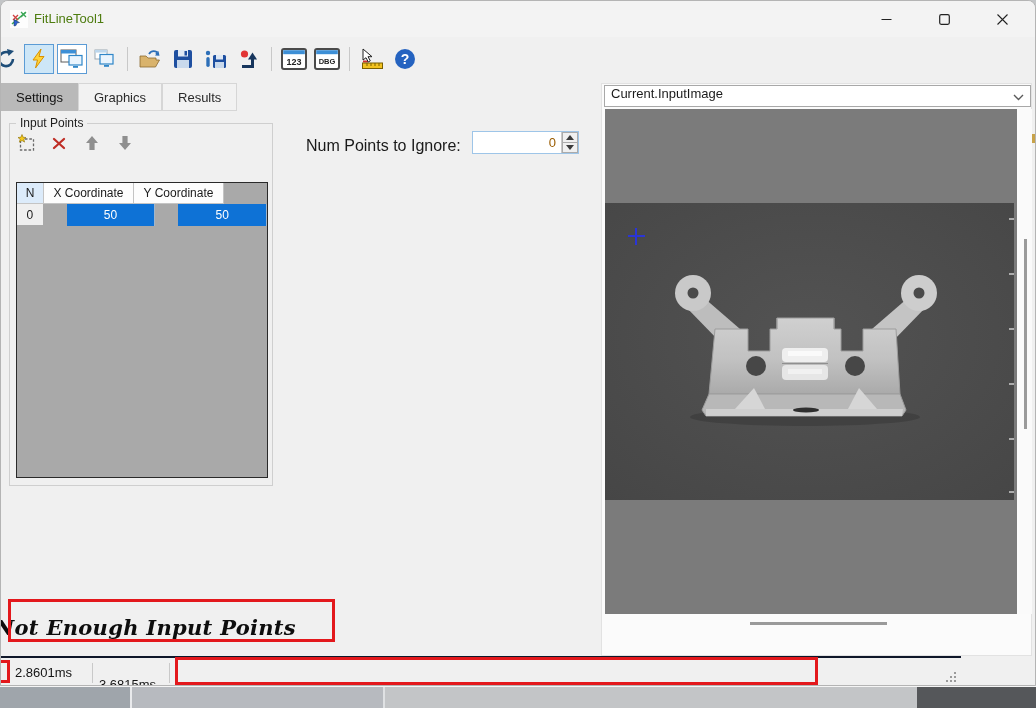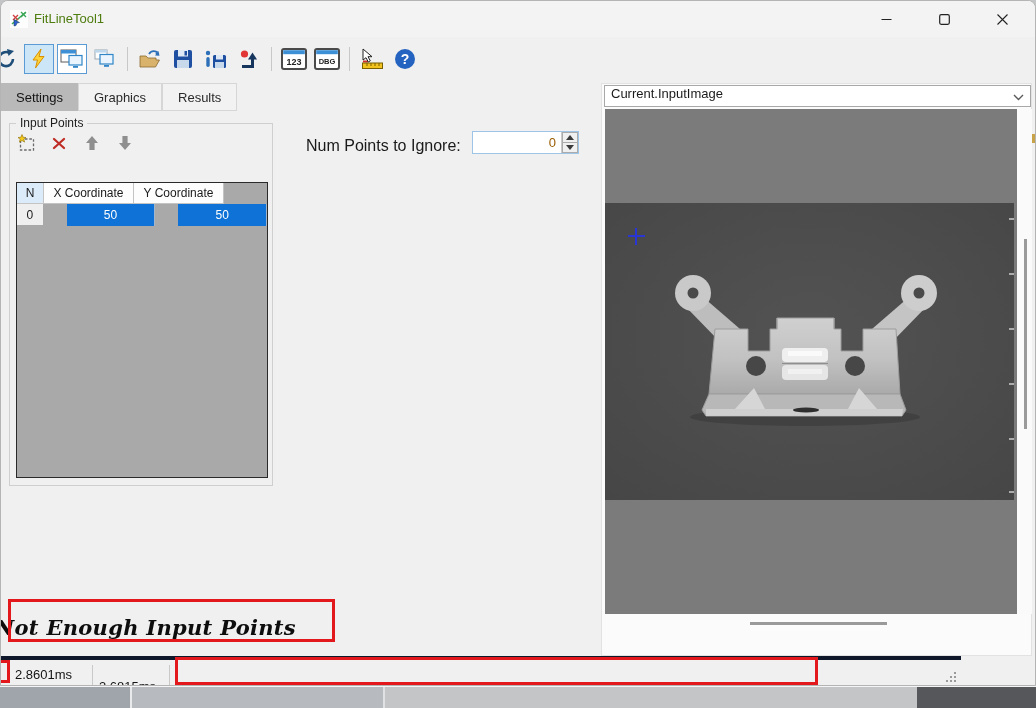--- a/index.html
+++ b/index.html
@@ -90,21 +90,21 @@
   .info-row { position:absolute; left:0; top:551px; width:431px; height:22px; }
   .info-box { position:absolute; height:21px; border:1px solid #7d7d7d; background:#f4f4f4; font-size:13px;
               line-height:19px; padding:0 4px; white-space:nowrap; overflow:hidden; }
   .ib-space { left:4px; width:197px; }
   .ib-chev  { left:206px; width:23px; display:flex; align-items:center; justify-content:center; }
   .ib-zoom  { left:233px; width:98px; }
   .ib-val   { left:334px; width:95px; }
   .edge-mark { position:absolute; left:1031px; top:133px; width:4px; height:9px; background:#c8a34a; }
 
   
-  .statusbar { position:absolute; left:0; top:655px; width:960px; height:31px; background:#f0f0f0; border-top:4px solid #0f172a; }
+  .statusbar { position:absolute; left:0; top:655px; width:960px; height:31px; background:#f0f0f0; border-top:2px solid #0f172a; }
   .sb-text { position:absolute; top:7px; font-size:13px; color:#141414; white-space:nowrap; }
   .sb-t1 { left:14px; } .sb-t2 { left:98px;margin-top:12px; } .sb-err { left:181px; }
   .sb-div { position:absolute; top:5px; width:1px; height:20px; background:#c9c9c9; }
   .sb-d1 { left:91px; } .sb-d2 { left:168px; }
   .grip { position:absolute; right:3px; bottom:3px; }
 </style>
 </head>
 <body>
 
 <div class="stage">

